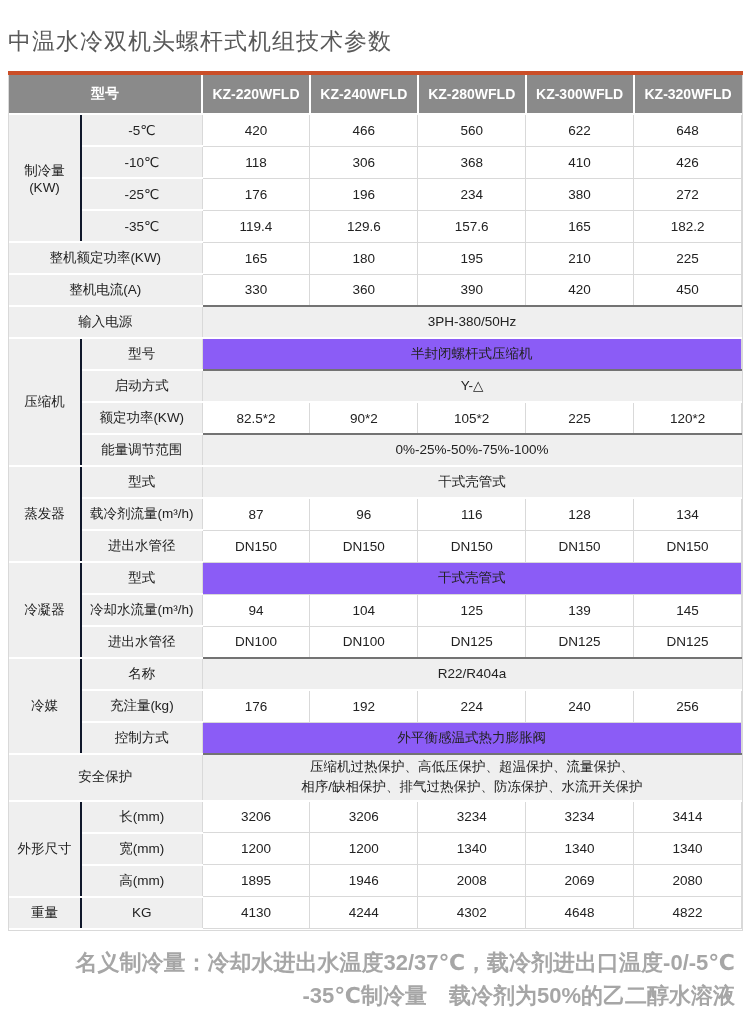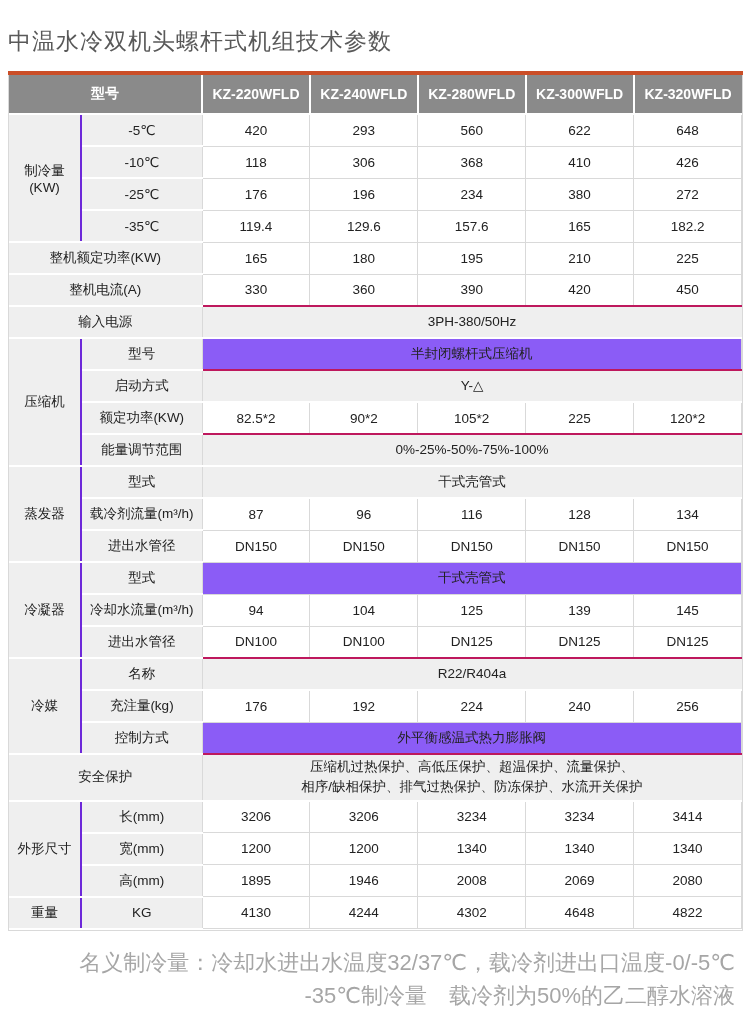--- a/index.html
+++ b/index.html
@@ -64,47 +64,48 @@
   }
   thead th:first-child{border-left:none;}
   tbody td{height:32px;}
   td.lab{
     background:var(--label-bg);
     border-top:2px solid #fff;
     border-bottom:2px solid #fff;
     border-right:1px solid var(--grid);
     font-weight:400;
   }
-  td.lab[rowspan], td.lab.grp{border-right:2px solid #6d28d9;margin-left:8px;}
+  td.lab[rowspan], td.lab.grp{border-right:2px solid #0f172a;margin-left:8px;}
   td.val{
     background:#ffffff;
     border:1px solid var(--grid);
   }
   td.gspan{
     background:var(--label-bg);
-    border-top:2px solid #be185d;
+    border-top:2px solid #737373;
     border-bottom:2px solid #fff;
     border-left:1px solid var(--grid);
     white-space:pre-line;
     line-height:1.5;
   }
   td.wspan{
     background:#8b5cf6;
     border:1px solid var(--grid);
     white-space:pre-line;
     line-height:1.5;
   }
   .footer-note{
     margin-top:15px;
     padding-right:8px;
     text-align:right;
     font-size:22px;
     line-height:1.5;
     color:var(--note-text);
     white-space:pre-line;
+    font-weight:bold;
   }
 </style>
 </head>
 <body>
 
 <div class="page">
   <h1 class="page-title">中温水冷双机头螺杆式机组技术参数</h1>
   <div class="accent-bar"></div>
   <div class="table-wrap">
     <table class="spec">
@@ -125,21 +126,21 @@
             <th>KZ-280WFLD</th>
             <th>KZ-300WFLD</th>
             <th>KZ-320WFLD</th>
           </tr>
         </thead>
       <tbody>
           <tr>
             <td rowspan="4" class="lab">制冷量(KW)</td>
             <td class="lab">-5℃</td>
             <td class="val">420</td>
-            <td class="val">293</td>
+            <td class="val">466</td>
             <td class="val">560</td>
             <td class="val">622</td>
             <td class="val">648</td>
           </tr>
           <tr>
             <td class="lab">-10℃</td>
             <td class="val">118</td>
             <td class="val">306</td>
             <td class="val">368</td>
             <td class="val">410</td>

